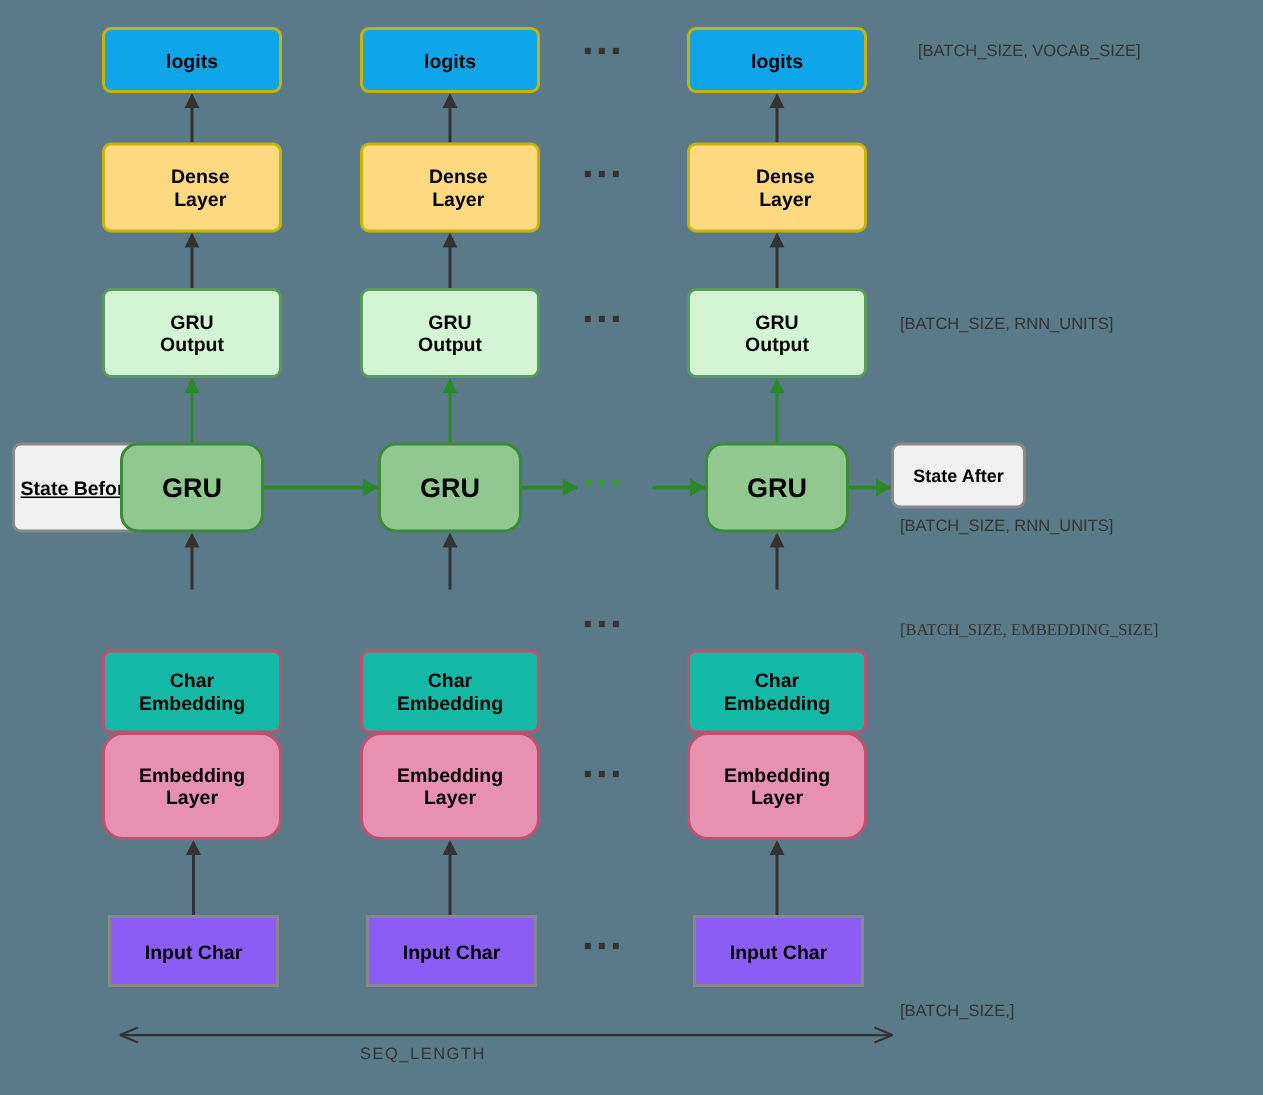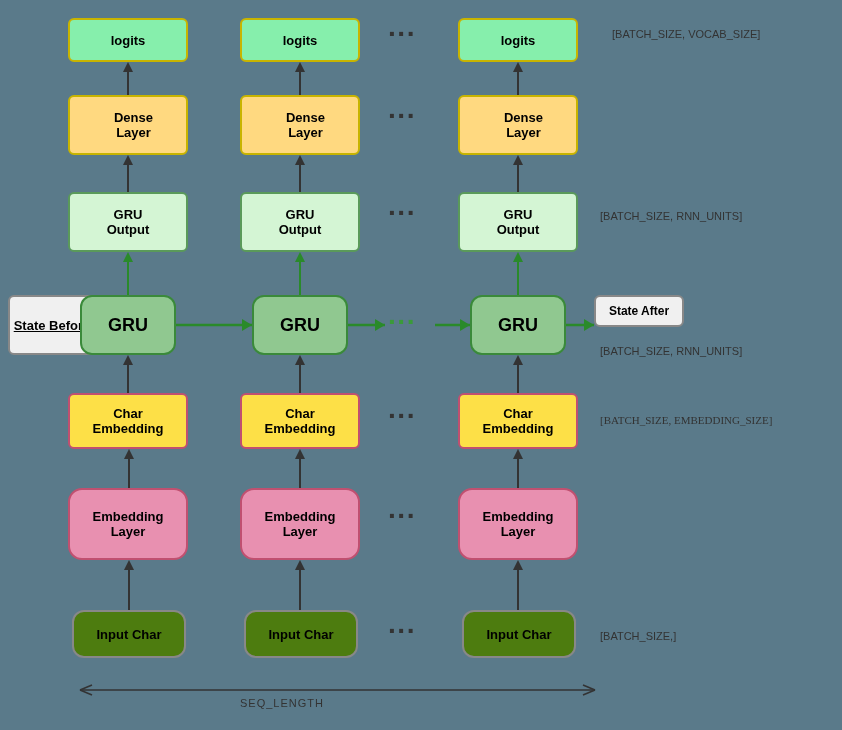--- a/index.html
+++ b/index.html
@@ -22,51 +22,52 @@
       display: flex;
       align-items: center;
       justify-content: center;
       text-align: center;
       font-weight: bold;
       font-size: 13px;
       border: 2px solid #333;
       border-radius: 6px;
     }
     .node-logits {
-      background: #86efac;
+      background: #0ea5e9;
       border-color: #c8b400;
     }
     .node-dense {
       background: #ffd980;
       border-color: #c8b400;
       padding-left: 11px;
     }
     .node-gru-output {
       background: #d4f5d4;
       border-color: #5a9a5a;
     }
     .node-gru {
       background: #90c890;
       border-color: #3a8a3a;
       border-radius: 12px;
     }
     .node-char-emb {
-      background: #fde047;
+      background: #14b8a6;
       border-color: #c05070;
       border-radius: 6px;
+      margin-top: 40px;
     }
     .node-emb-layer {
       background: #e890b0;
       border-color: #c05070;
       border-radius: 14px;
     }
     .node-input {
-      background: #4d7c0f;
+      background: #8b5cf6;
       border-color: #888;
-      border-radius: 12px;
+      border-radius: 0;
     }
     .node-state {
       background: #f0f0f0;
       border-color: #888;
       border-radius: 6px;
     }
     .label-right {
       position: absolute;
       font-size: 11px;
       color: #333;
@@ -244,25 +245,25 @@
   <div class="node node-char-emb" style="left:458px; top:393px; width:120px; height:56px;">
     <span>Char<br>Embedding</span>
   </div>
   <div class="node node-emb-layer" style="left:458px; top:488px; width:120px; height:72px;">
     <span>Embedding<br>Layer</span>
   </div>
   <div class="node node-input" style="left:462px; top:610px; width:114px; height:48px;">
     <span>Input Char</span>
   </div>
 
-  <div class="node node-state" style="left:594px; top:295px; width:90px; height:32px; font-size:12px;">
+  <div class="node node-state" style="left:594px; top:295px; width:90px; height:44px; font-size:12px;">
     <span>State After</span>
   </div>
 
   <div class="label-right" style="left:612px; top:28px;">[BATCH_SIZE, VOCAB_SIZE]</div>
   <div class="label-right" style="left:600px; top:210px;">[BATCH_SIZE, RNN_UNITS]</div>
   <div class="label-right" style="left:600px; top:345px;">[BATCH_SIZE, RNN_UNITS]</div>
   <div class="label-right" style="left:600px; top:414px;font-family:Liberation Serif, serif;">[BATCH_SIZE, EMBEDDING_SIZE]</div>
-  <div class="label-right" style="left:600px; top:630px;">[BATCH_SIZE,]</div>
+  <div class="label-right" style="left:600px; top:668px;">[BATCH_SIZE,]</div>
 
   <div class="seq-length-label" style="left:240px; top:697px; width:200px;">SEQ_LENGTH</div>
 
 </div>
 
 </body></html>

